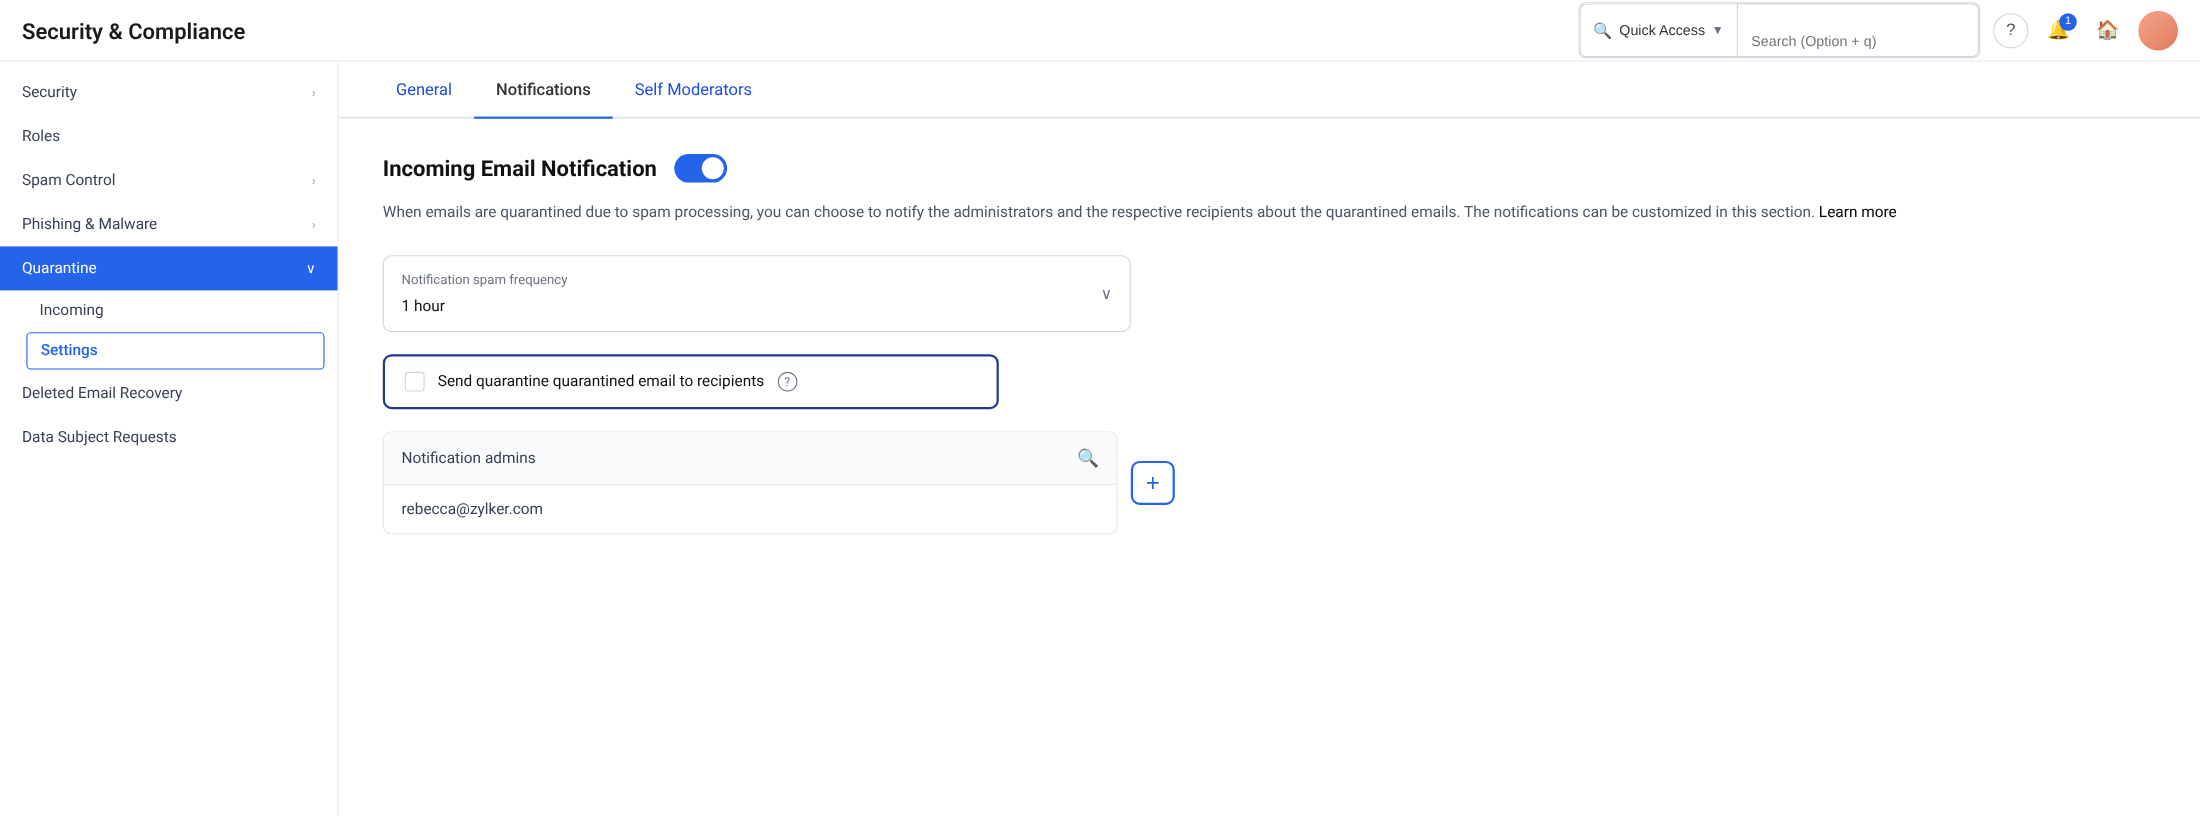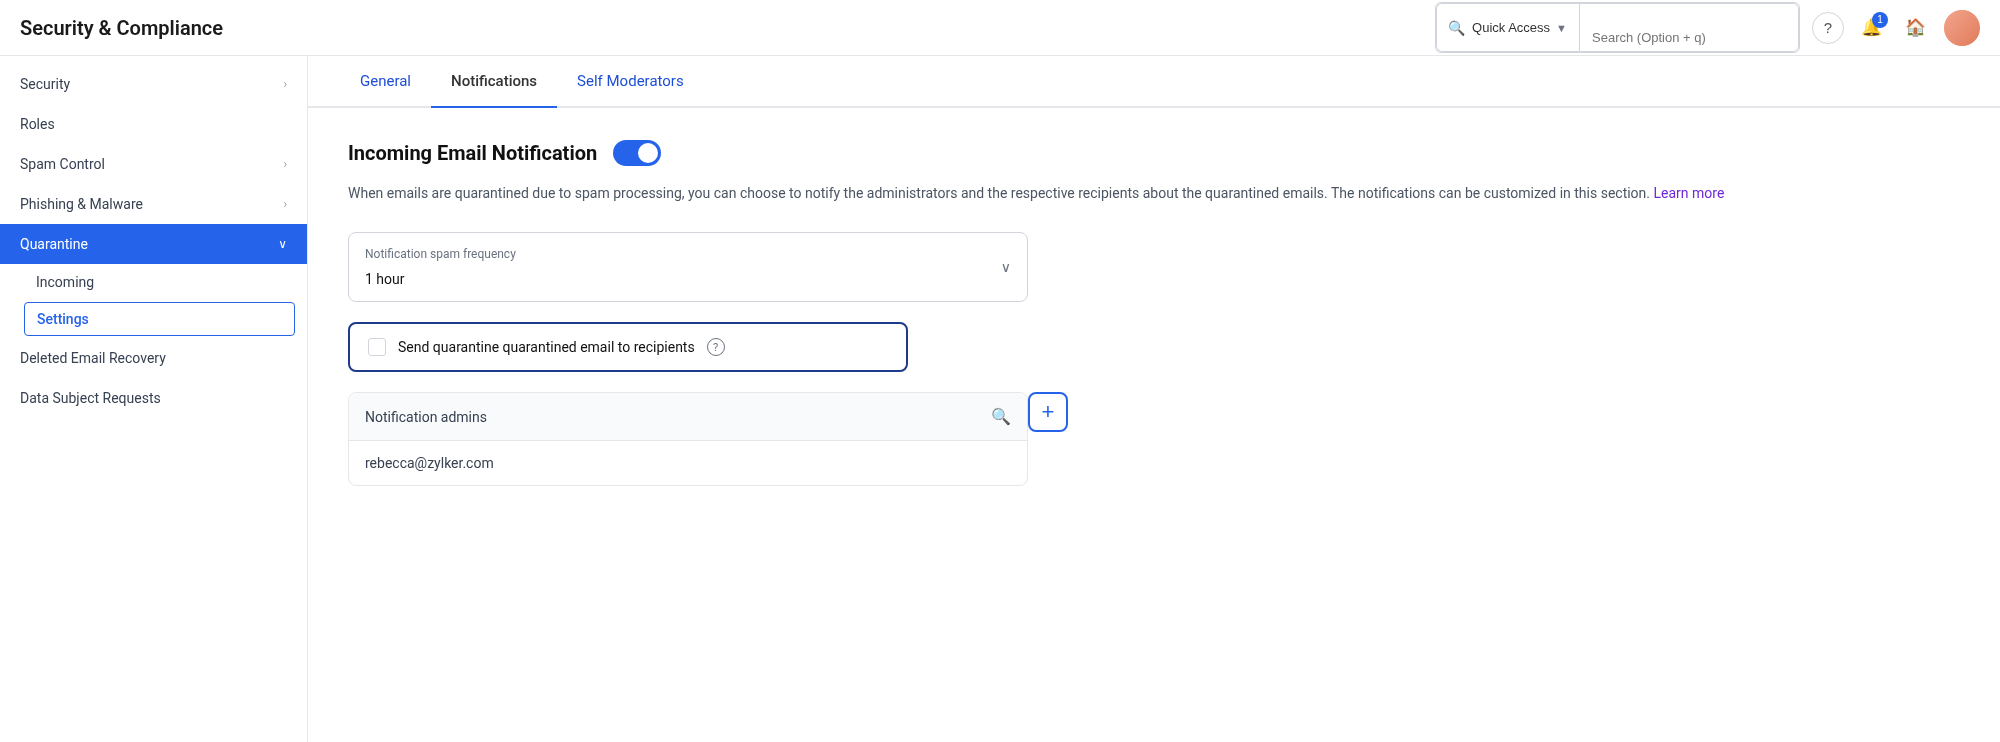--- a/index.html
+++ b/index.html
@@ -108,21 +108,21 @@
       position: relative;
     }
     .toggle-thumb {
       position: absolute; top: 3px; right: 3px;
       width: 20px; height: 20px; border-radius: 50%; background: #fff;
     }
 
     .section-desc {
       font-size: 14px; color: #4b5563; line-height: 1.6; margin-bottom: 28px;
     }
-    .section-desc a { color: #6d28d9; text-decoration: none; }
+    .section-desc a { color: #000000; text-decoration: none; }
 
     
     .select-wrapper {
       border: 1px solid #d1d5db; border-radius: 8px;
       padding: 14px 16px; max-width: 680px; display: flex;
       align-items: center; justify-content: space-between;
       cursor: pointer; background: #fff; margin-bottom: 20px;
     }
     .select-label { font-size: 12px; color: #6b7280; }
     .select-value { font-size: 14px; color: #111; margin-top: 10px; }
@@ -161,21 +161,21 @@
     .admins-search-icon { color: #9ca3af; font-size: 16px; cursor: pointer; }
     .admins-add-btn {
       width: 40px; height: 40px; border: 2px solid #2563eb; border-radius: 8px;
       display: flex; align-items: center; justify-content: center;
       cursor: pointer; background: #fff; color: #2563eb; font-size: 22px;
       flex-shrink: 0;
     }
     .admins-body { padding: 14px 16px; }
     .admin-email { font-size: 14px; color: #374151; }
 
-    .admins-outer { display: flex; align-items: flex-start; max-width: 720px; }
+    .admins-outer { display: flex; gap: 12px; align-items: center; max-width: 720px; }
     .admins-outer .admins-wrapper { flex: 1; }
   </style>
 </head>
 <body>
 
 <div class="header">
   <span class="header-title">Security &amp; Compliance</span>
   <div class="header-right">
     <div style="display:flex; border: 1px solid #d1d5db; border-radius: 6px; overflow:hidden;">
       <button class="quick-access-btn">

